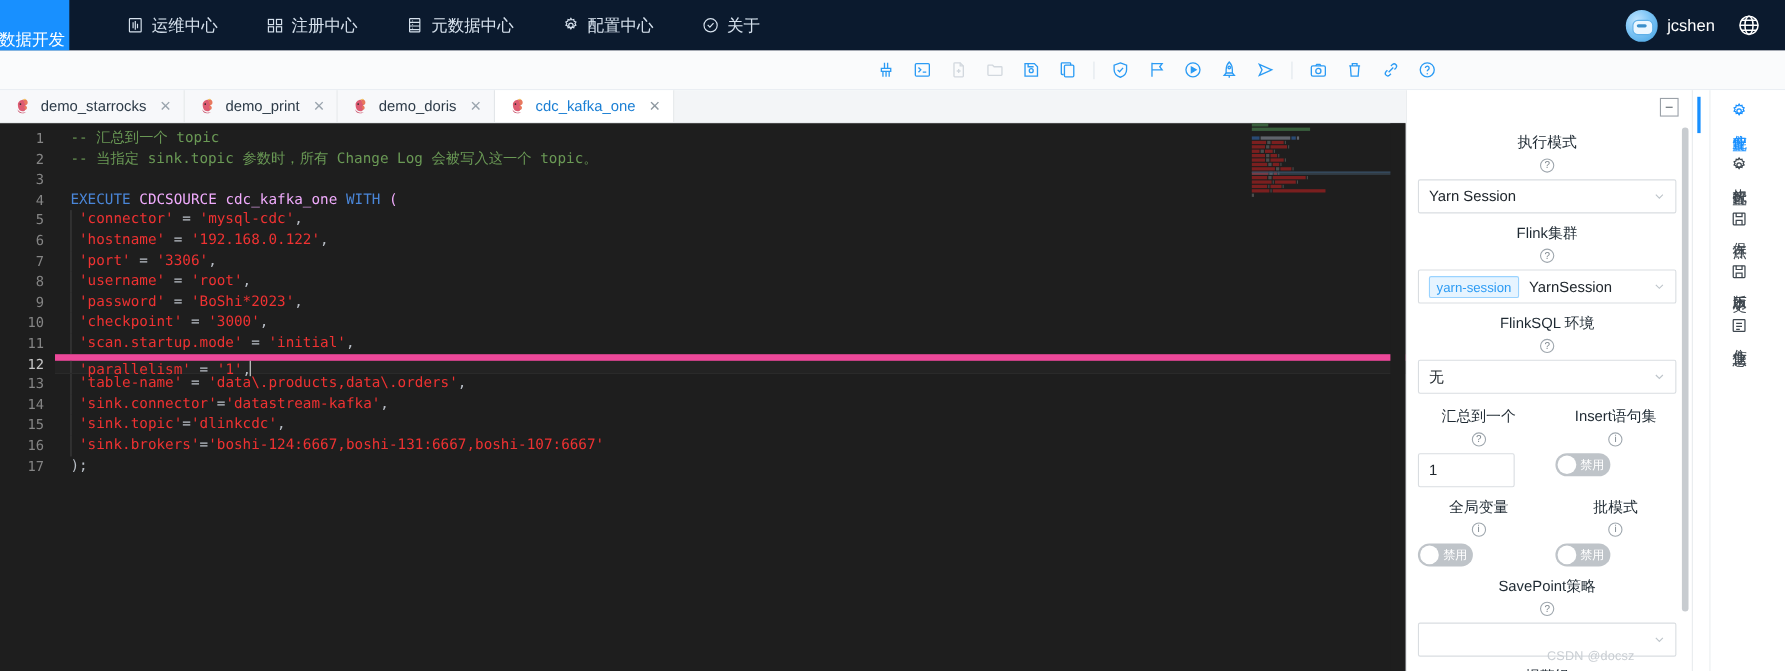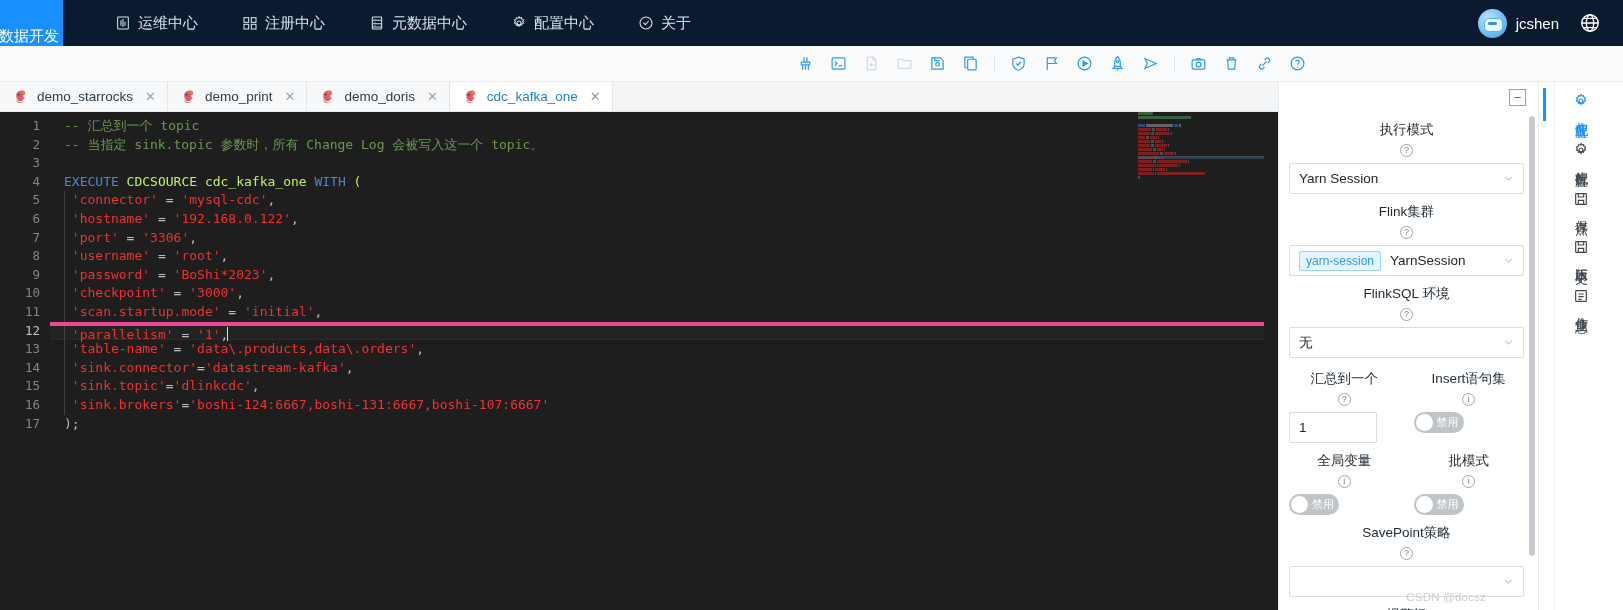--- a/index.html
+++ b/index.html
@@ -93,25 +93,25 @@
     font-size: 12.5px; color: #858585; user-select: none;
   }
   .gutter div { height: 18.6px; line-height: 18.6px; padding-right: 10px; }
   .gutter div.cur { color: #c6c6c6; }
   .code {
     flex: 1; padding-top: 5px; position: relative;
     font-family: "DejaVu Sans Mono", "Liberation Mono", monospace;
     font-size: 13px; white-space: pre;
   }
   .code .ln { height: 18.6px; line-height: 18.6px; padding-left: 14px; position: relative; }
-  .code .ln.cur { background: #232323; border-top: 4px solid #ec4899; border-bottom: 1px solid #2a2a2a; }
+  .code .ln.cur { background: #232323; border-top: 6px solid #ec4899; border-bottom: 1px solid #2a2a2a; }
   .ind { position: absolute; left: 14px; top: 0; bottom: 0; width: 1px; background: #404040; }
   .cm { color: #6a9955; }
   .kw { color: #4a86d8; }
-  .id { color: #bef264; }
+  .id { color: #f0abfc; }
   .str { color: #ef3232; }
   .op { color: #b8bec6; }
   .caret {
     display: inline-block; width: 1px; height: 14px; background: #dcdcdc;
     vertical-align: -2px; margin-left: -1px;
   }
   .minimap {
     position: absolute; right: 8px; top: 0; width: 132px; height: 498px;
     opacity: .85; pointer-events: none;
   }

